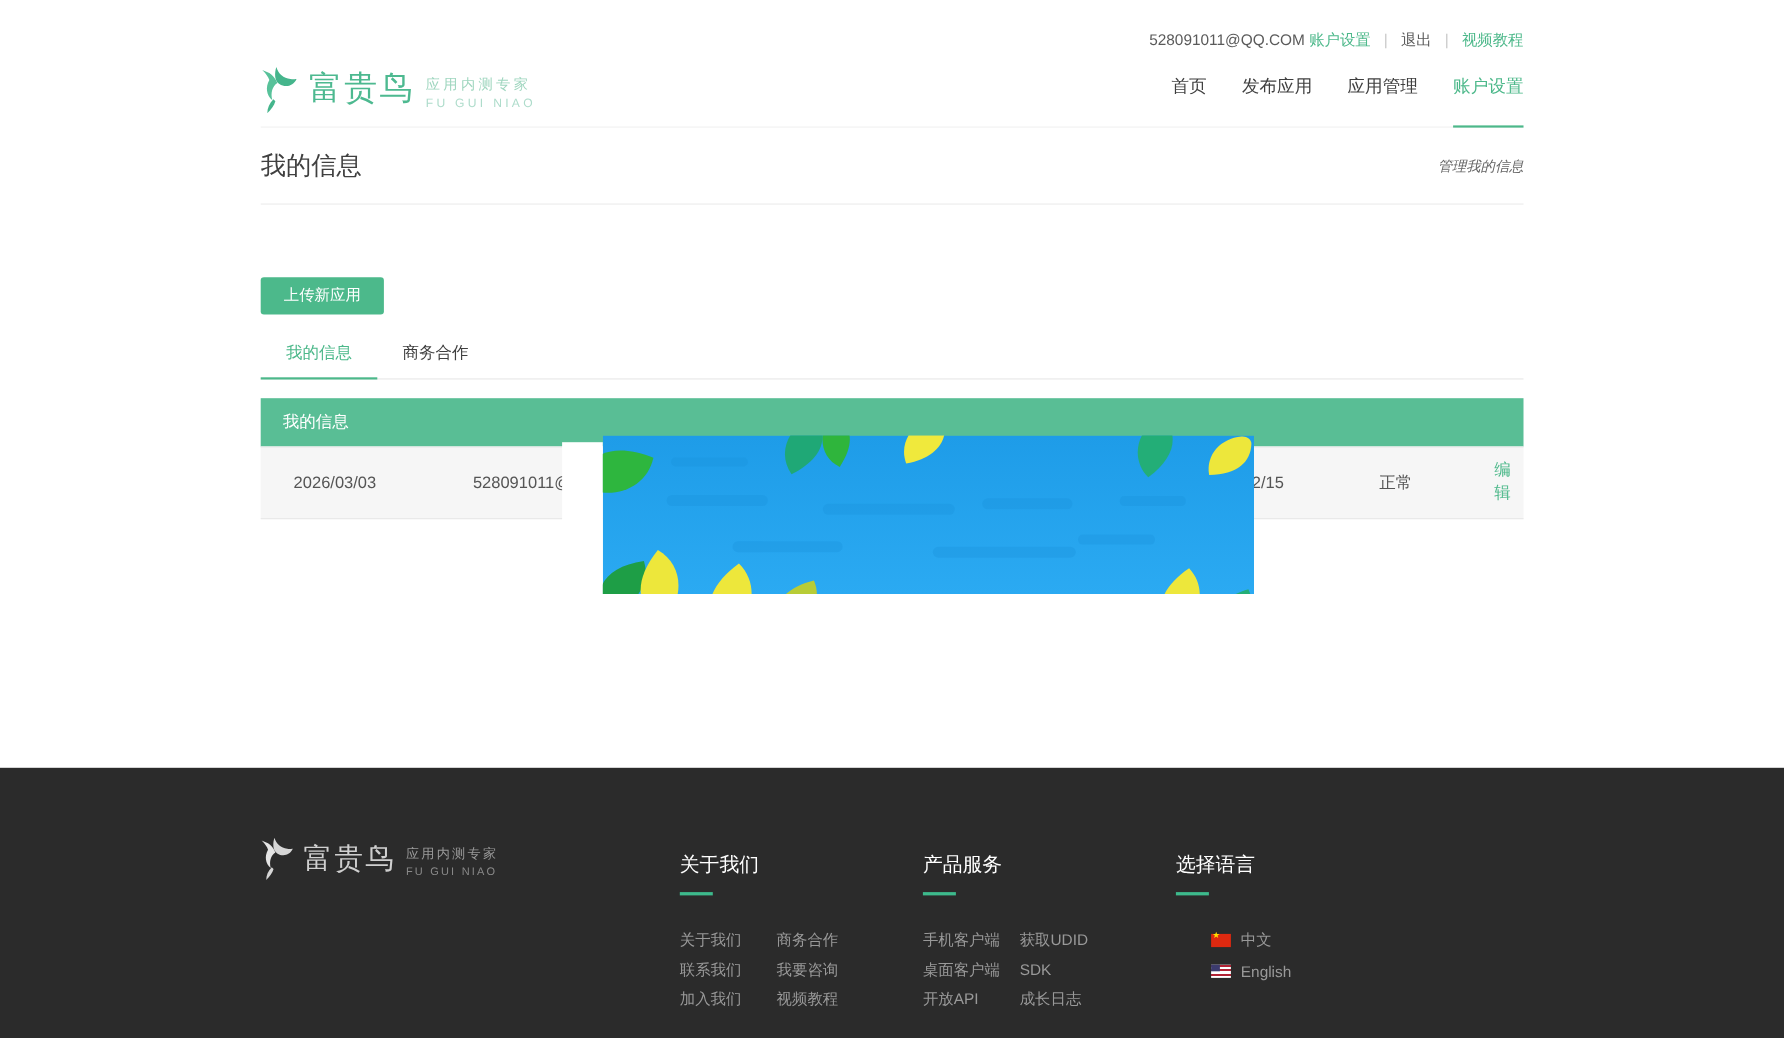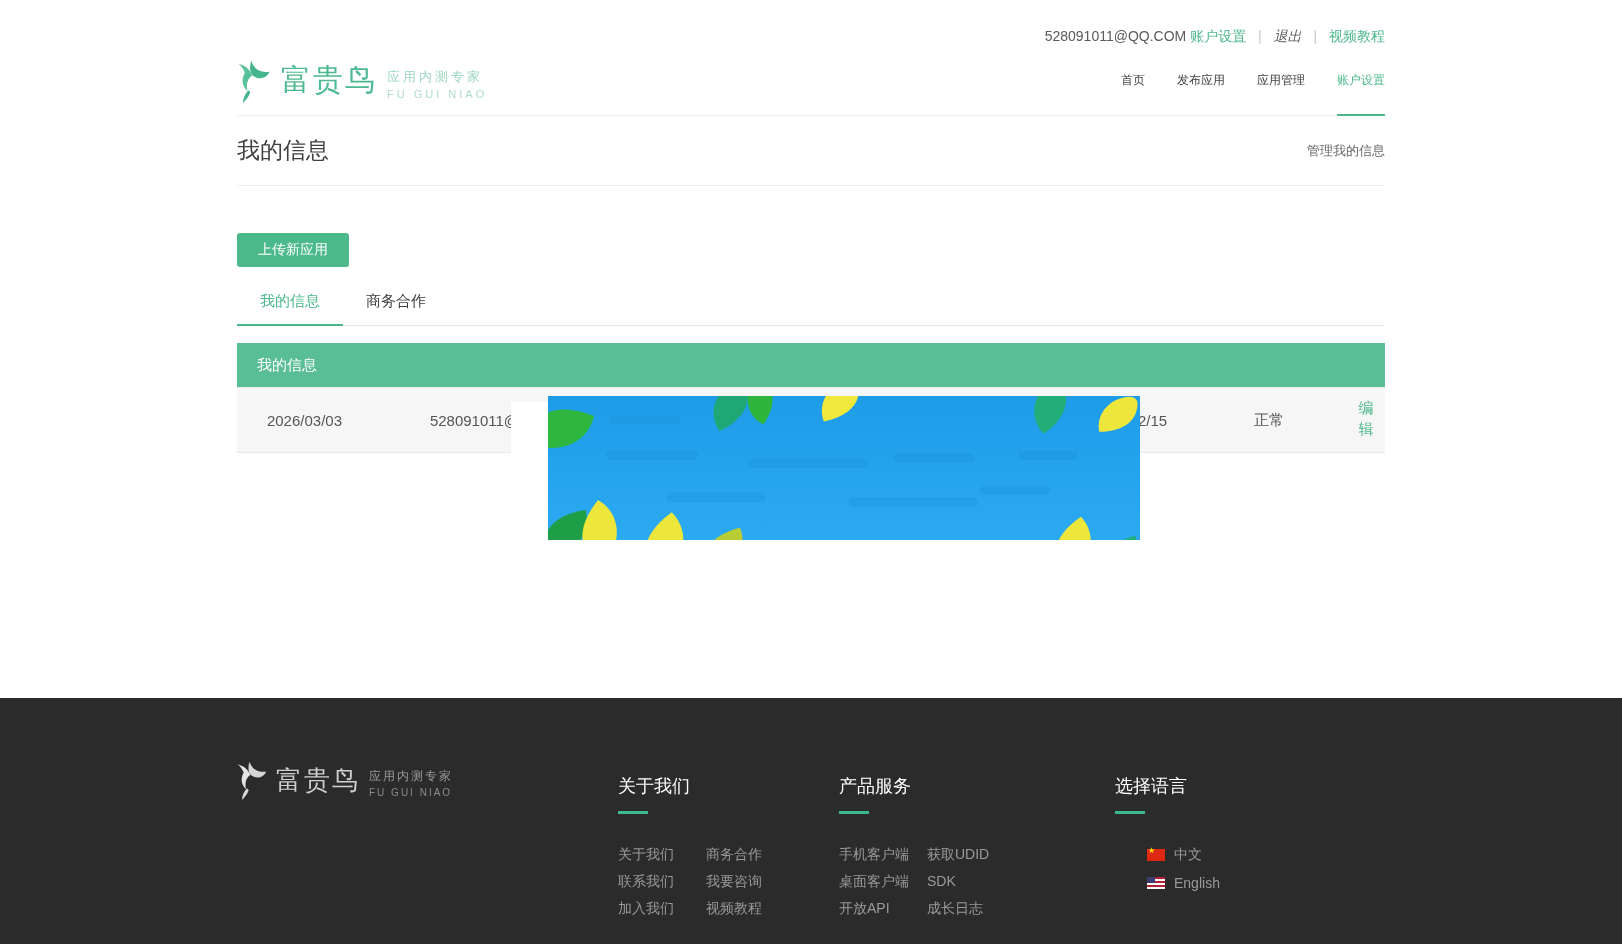--- a/index.html
+++ b/index.html
@@ -8,49 +8,49 @@
     position:relative; overflow:hidden; background:#fff;
     font-family:"Liberation Sans","DejaVu Sans",sans-serif;
     color:#444;
   }
   .container { width:1148px; margin:0 auto; position:relative; }
 
   
   .topbar { padding-top:28px; text-align:right; font-size:14px; color:#5a5a5a; }
   .topbar a { text-decoration:none; }
   .tb-green { color:#4cb88a; }
-  .tb-dark  { color:#5a5a5a;font-style:italic; }
+  .tb-dark  { color:#5a5a5a; }
   .tb-sep   { color:#c9c9c9; margin:0 8px; }
 
   
   .navrow { height:70px; display:flex; justify-content:space-between; align-items:center; }
   .navrow-border { border-bottom:1px solid #f1f1f1; }
   .logo { display:flex; align-items:center; }
   .logo-bird { width:34px; height:44px; margin-right:10px; }
   .logo-brand { font-size:30px; color:#4db990; letter-spacing:2px; margin-right:10px; }
   .logo-tag { display:flex; flex-direction:column; padding-top:6px; }
   .logo-tag-cn { font-size:13px; color:#9fd6bf; letter-spacing:3px; }
   .logo-tag-en { font-size:11px; color:#aedccb; letter-spacing:3px; margin-top:2px; }
   .mainnav { display:flex; height:70px; }
   .mainnav .nav-item {
-    font-size:12px; color:#3f3f3f; text-decoration:none;
+    font-size:16px; color:#3f3f3f; text-decoration:none;
     line-height:68px; margin-left:32px; border-bottom:2px solid transparent; cursor:pointer;
   }
   .mainnav .nav-item.active { color:#4cb88a; border-bottom-color:#4cb88a; }
 
   
   .titleband { height:70px; display:flex; justify-content:space-between; align-items:center;
                border-bottom:1px solid #ececec; }
   .page-title { font-size:23px; color:#404040; }
-  .page-sub   { font-size:13px; color:#666; }
+  .page-sub   { font-size:13px; color:#666;font-style:italic; }
 
   
   .content { height:513px; }
   .upload-btn {
-    display:inline-block; margin-top:47px; background:#4cb98b; color:#fff;
+    display:inline-block; margin-top:66px; background:#4cb98b; color:#fff;
     font-size:14px; padding:8px 21px; border:none; border-radius:3px; cursor:pointer;
   }
   .tabs { margin-top:25px; display:flex; border-bottom:1px solid #e7e7e7; }
   .tab { width:106px; text-align:center; font-size:15px; padding-bottom:13px;
          color:#3f3f3f; cursor:pointer; border-bottom:2px solid transparent; margin-bottom:-1px; }
   .tab.active { color:#4cb88a; border-bottom-color:#4cb88a; }
 
   .panel { margin-top:17px; }
   .panel-header { height:44px; line-height:44px; background:#59be95; color:#fff;
                   font-size:15px; padding-left:20px; }
@@ -69,21 +69,21 @@
   .float-img { position:absolute; left:548px; top:396px; width:592px; height:144px; z-index:6; }
 
   
   .footer { position:absolute; left:0; top:698px; width:1622px; height:246px; background:#2b2b2b; }
   .f-logo { position:absolute; left:0; top:62px; display:flex; align-items:center; }
   .f-bird { width:30px; height:40px; margin-right:9px; }
   .f-brand { font-size:26px; color:#cfcfcf; letter-spacing:2px; margin-right:9px; }
   .f-tag-cn { font-size:12px; color:#9a9a9a; letter-spacing:2px; }
   .f-tag-en { font-size:10px; color:#8a8a8a; letter-spacing:2px; margin-top:2px; }
   .f-sec { position:absolute; top:76px; }
-  .f-sec-1 { left:381px; } .f-sec-2 { left:602px; } .f-sec-3 { left:878px; }
+  .f-sec-1 { left:381px; } .f-sec-2 { left:602px; } .f-sec-3 { left:832px; }
   .f-title { font-size:18px; color:#fff; }
   .f-underline { width:30px; height:3px; background:#3dba8c; margin-top:13px; }
   .f-links { margin-top:32px; display:grid; grid-template-columns:88px auto; row-gap:11px; }
   .f-link { font-size:14px; color:#999; text-decoration:none; line-height:16px; cursor:pointer; }
   .f-lang { margin-top:32px; }
   .f-lang-row { display:flex; align-items:center; margin-bottom:11px; cursor:pointer;padding-left:32px; }
   .f-lang-label { font-size:14px; color:#999; }
   .flag { display:inline-block; width:18px; height:12px; margin-right:9px; position:relative; }
   .flag-cn { background:#de2910; }
   .flag-cn::before { content:"★"; position:absolute; left:1px; top:-3px; color:#ffde00; font-size:8px; }

